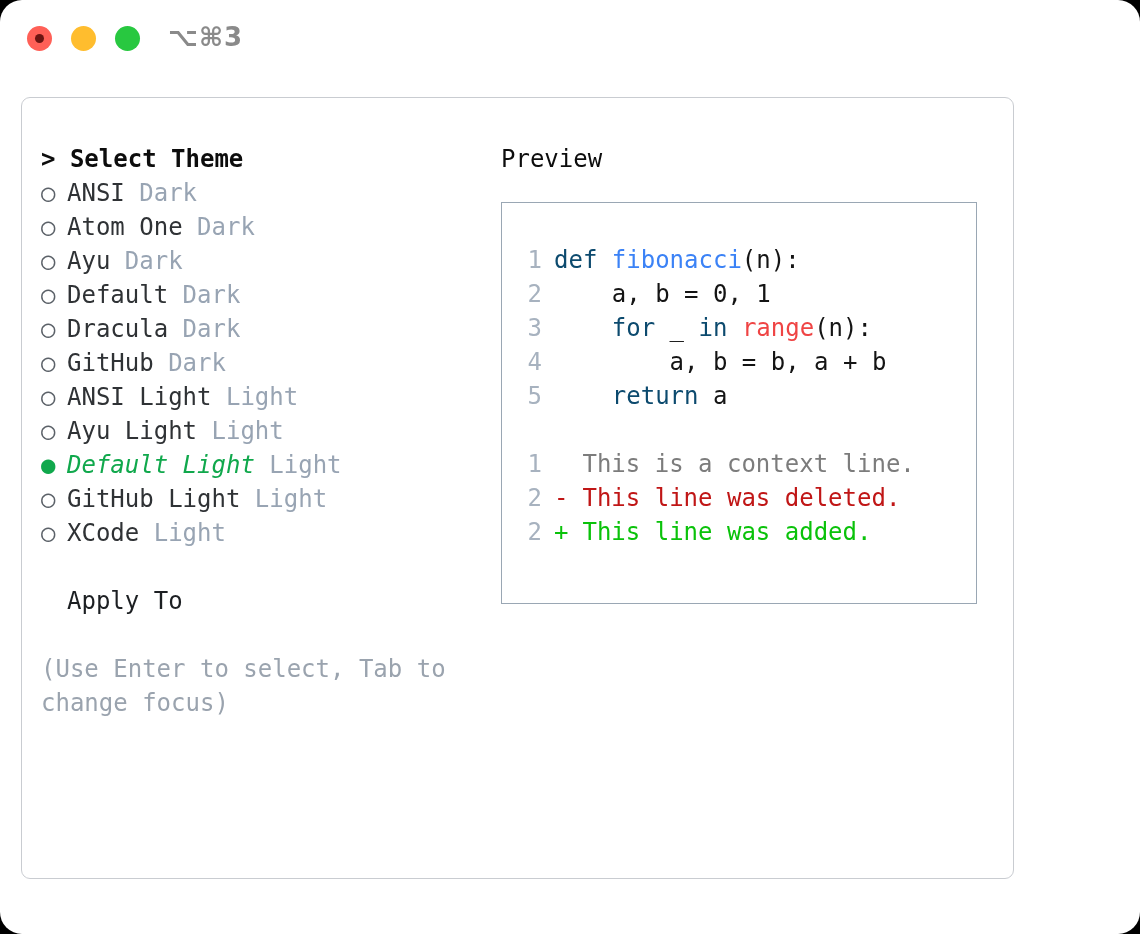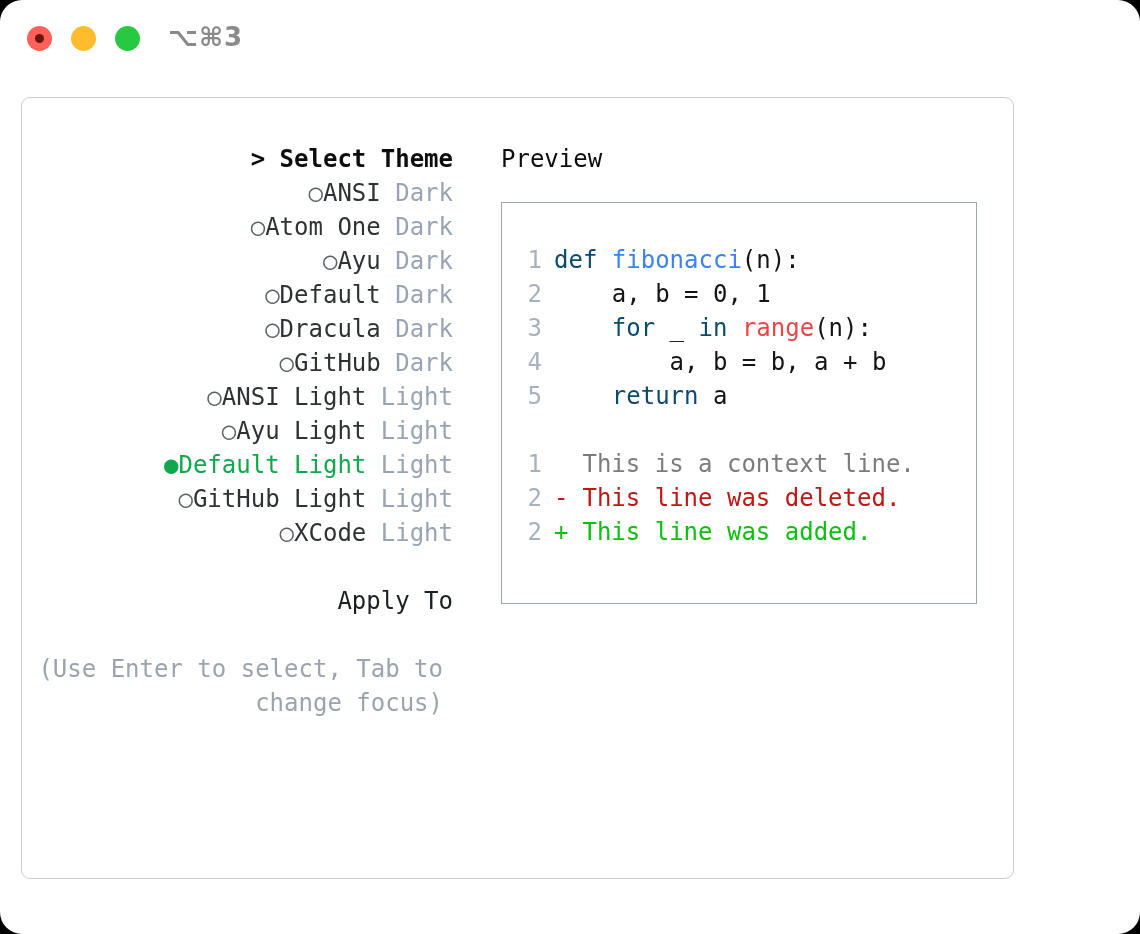--- a/index.html
+++ b/index.html
@@ -82,24 +82,23 @@
   .columns {
     position: absolute;
     left: 0; top: 0;
     width: 100%;
     height: 100%;
   }
 
   
   .left-col {
     position: absolute;
-    left: 1px;
+    left: 19px;
     top: 44px;
     width: 430px;
-    text-align: right;
   }
   .section-head {
     font-size: 24px;
     font-weight: bold;
     color: #0d0d0d;
     line-height: 34px;
     white-space: pre;
   }
 
   .opt-row {
@@ -107,21 +106,21 @@
     line-height: 34px;
     color: #2f3235;
     white-space: pre;
   }
   .bullet {
     display: inline-block;
     width: 26px;
     color: #5b6168;
   }
   .opt-row.selected .bullet { color: #10a84c; }
-  .opt-row.selected .opt-label { color: #10a84c; }
+  .opt-row.selected .opt-label { color: #10a84c; font-style: italic; }
   .opt-label { color: #2f3235; }
   .opt-tag { color: #98a4b3; }
 
   .apply-head {
     font-size: 24px;
     line-height: 34px;
     color: #1c1f22;
     white-space: pre;
     padding-left: 26px;
   }

